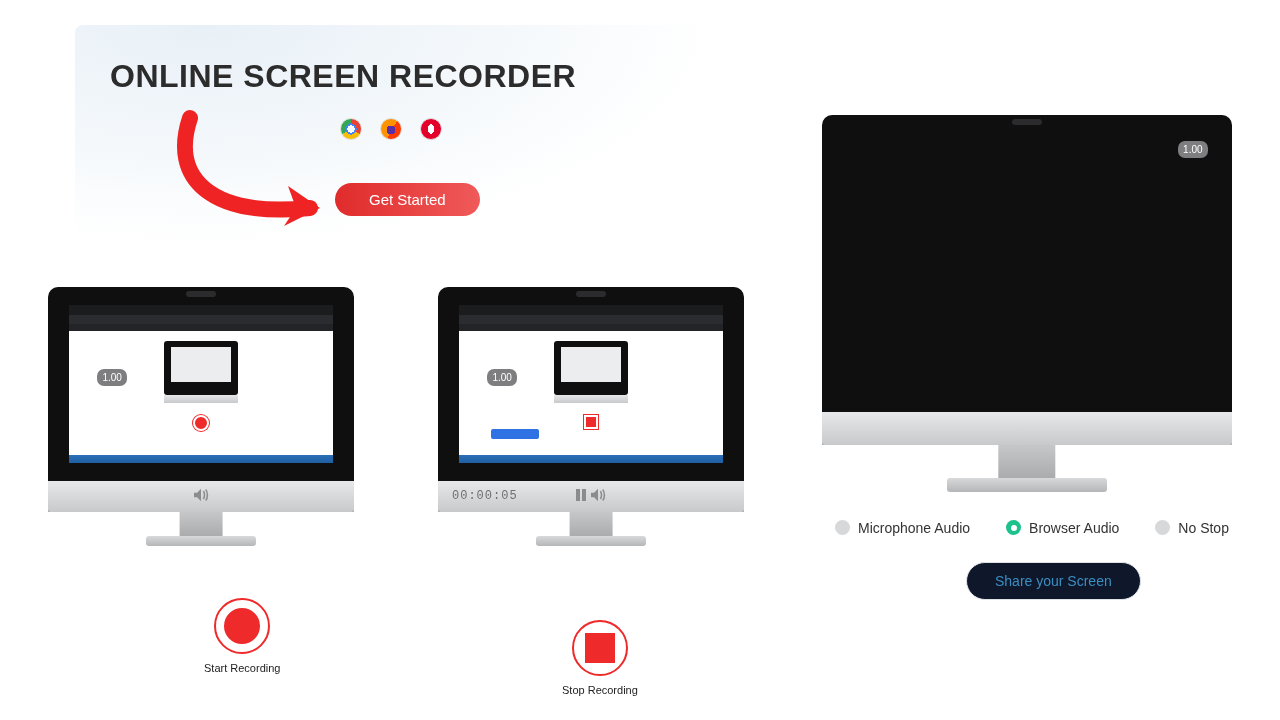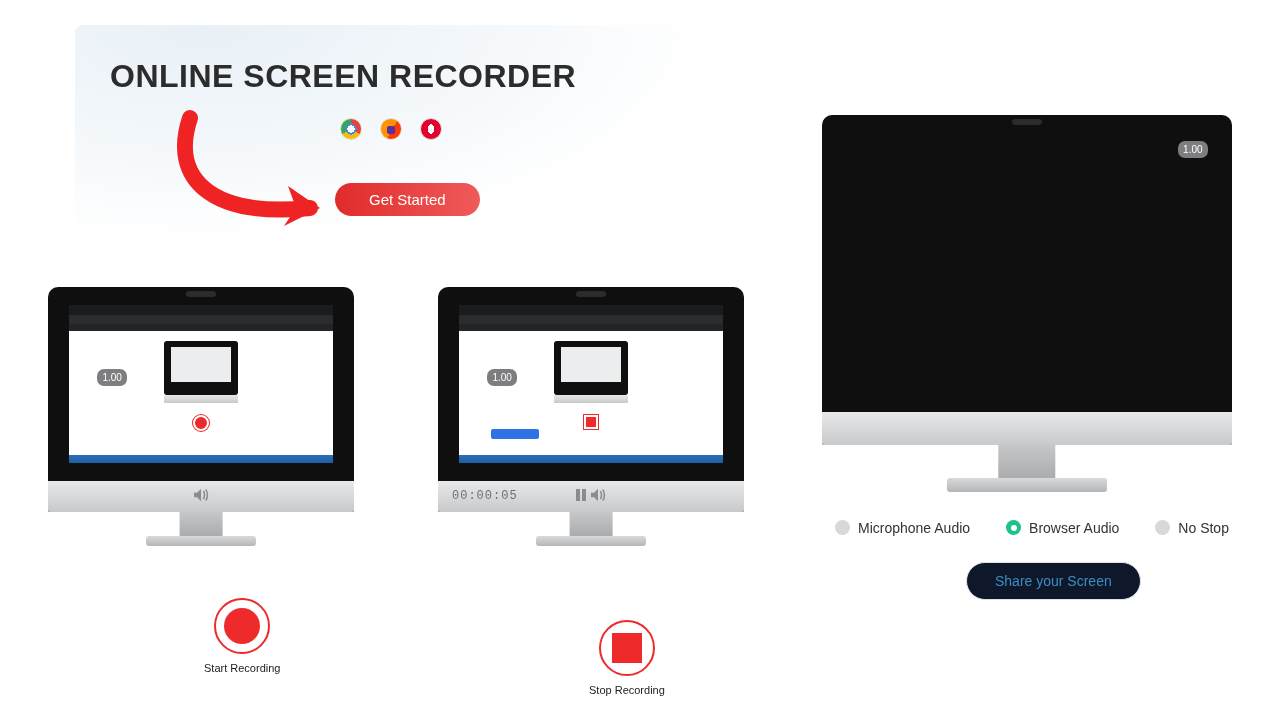--- a/index.html
+++ b/index.html
@@ -319,21 +319,21 @@
   <div class="foot"></div>
 </div>
 
 <div class="rec-btn-wrap" style="left:172px; top:598px;margin-left:32px;">
   <div class="rec-circle">
     <div class="inner-dot"></div>
   </div>
   <div class="rec-label">Start Recording</div>
 </div>
 
-<div class="rec-btn-wrap" style="left:562px; top:620px;margin-left:27px;">
+<div class="rec-btn-wrap" style="left:562px; top:620px;">
   <div class="rec-circle">
     <div class="inner-square"></div>
   </div>
   <div class="rec-label">Stop Recording</div>
 </div>
 
 <div class="audio-row">
   <label class="audio-opt">
     <span class="radio"></span>
     <span>Microphone Audio</span>

